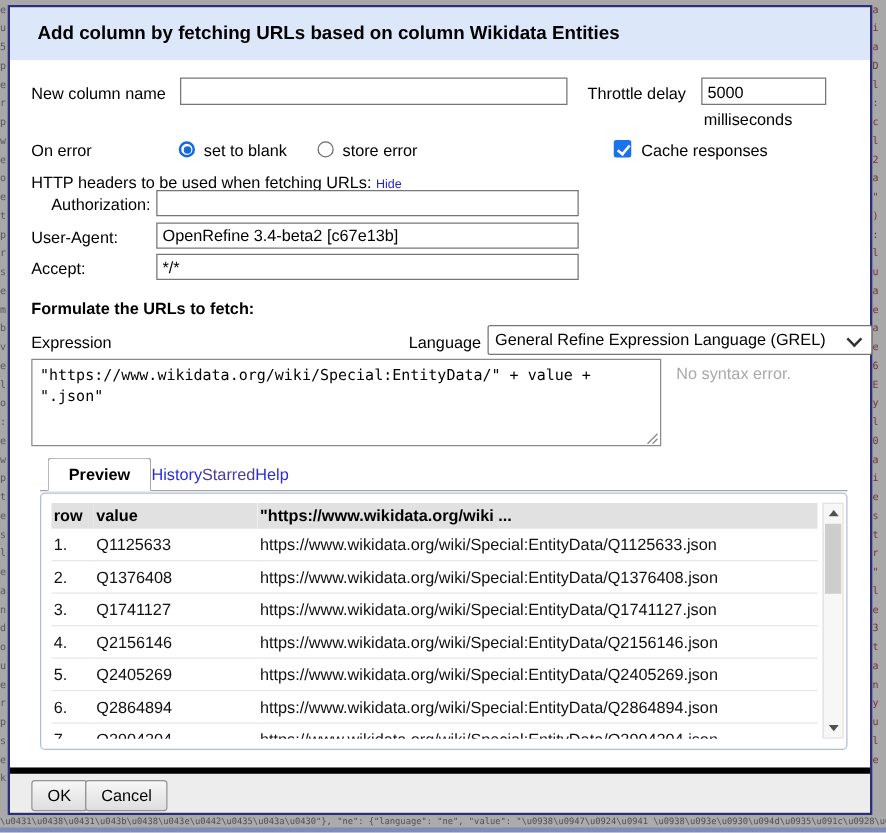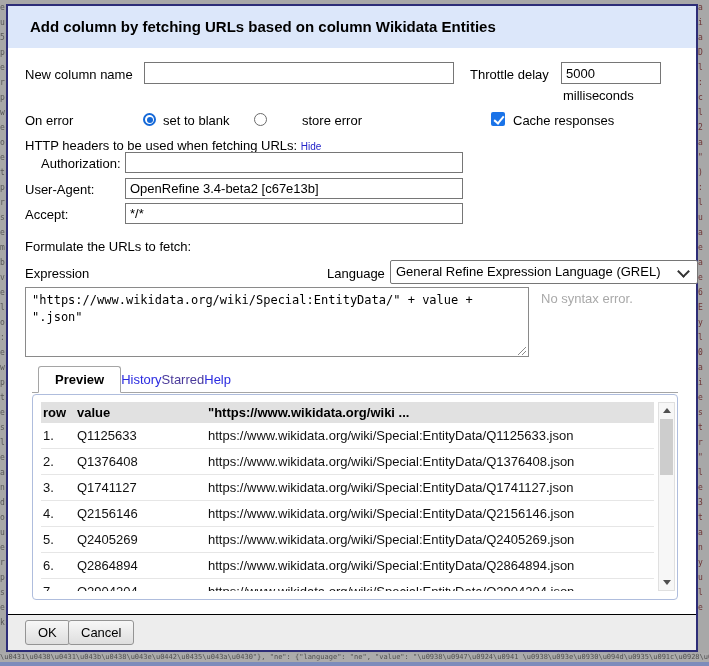--- a/index.html
+++ b/index.html
@@ -21,21 +21,21 @@
   .dialog{
     position:absolute;left:6px;top:4px;width:688px;height:644px;
     background:#ffffff;border:2px solid #2d2d78;
   }
   .dlg-header{
     position:absolute;left:0;top:0;width:100%;height:42px;
     background:#dce7fa;line-height:42px;padding-left:22px;box-sizing:border-box;
     font-size:15px;font-weight:bold;color:#000;
   }
   .lbl{position:absolute;font-size:13px;color:#000;white-space:nowrap;}
-  .bold{font-weight:normal;}
+  .bold{font-weight:bold;}
   .txt-input{
     position:absolute;box-sizing:border-box;height:22px;
     border:1px solid #767676;background:#fff;font-family:"Liberation Sans",sans-serif;
     font-size:13px;padding:1px 4px;color:#000;border-radius:0;
   }
   .small-input{height:21px;}
 
   
   .radio{position:absolute;width:13px;height:13px;border-radius:50%;box-sizing:border-box;background:#fff;border:1.5px solid #6b6b6b;}
   .radio.checked{border:2px solid #1569d8;}
@@ -86,21 +86,21 @@
   .vscroll{position:absolute;right:0;top:0;bottom:0;width:17px;background:#f7f7f7;border:1px solid #e0e0e0;box-sizing:border-box;}
   .sb-btn{position:absolute;left:0;width:15px;height:15px;}
   .sb-up{top:0;} .sb-down{bottom:0;}
   .tri{width:0;height:0;margin:5px auto 0;}
   .tri-up{border-left:4px solid transparent;border-right:4px solid transparent;border-bottom:5px solid #505050;}
   .tri-down{border-left:4px solid transparent;border-right:4px solid transparent;border-top:5px solid #505050;}
   .sb-thumb{position:absolute;left:1px;right:1px;top:16px;height:56px;background:#cdcdcd;}
 
   
   .dlg-footer{position:absolute;left:0;bottom:0;width:100%;height:36px;
-    background:#ededed;border-top:1px solid #000000;box-sizing:border-box;}
+    background:#ededed;border-top:5px solid #000000;box-sizing:border-box;}
   .btn{
     position:absolute;top:5px;height:25px;
     background:linear-gradient(#f7f7f7,#dedede);border:1px solid #949494;border-radius:3px;
     font-family:"Liberation Sans",sans-serif;font-size:13px;color:#000;padding:0 12px;cursor:pointer;
   }
 </style>
 </head>
 <body>
 
 <div class="noise noise-left">e
@@ -196,21 +196,21 @@
   <span class="lbl" style="left:17px;top:61px;">New column name</span>
   <input class="txt-input" style="left: 136px; top: 56px; width: 310px;" type="text" value="">
   <span class="lbl" style="left:462px;top:61px;text-align:center;">Throttle delay</span>
   <input class="txt-input" style="left: 553px; top: 56px; width: 100px;" type="text" value="5000">
   <span class="lbl" style="left:555px;top:82px;">milliseconds</span>
 
   <span class="lbl" style="left:17px;top:107px;">On error</span>
   <span class="radio checked" style="left:135px;top:107px;"></span>
   <span class="lbl" style="left:155px;top:107px;">set to blank</span>
   <span class="radio" style="left:246px;top:107px;"></span>
-  <span class="lbl" style="left:266px;top:107px;margin-left:28px;">store error</span>
+  <span class="lbl" style="left:266px;top:107px;">store error</span>
   <span class="checkbox" style="left:483px;top:106px;"></span>
   <span class="lbl" style="left:505px;top:107px;">Cache responses</span>
 
   <span class="lbl" style="left:17px;top:132px;"><span>HTTP headers to be used when fetching URLs:</span>
      <a class="hide-link">Hide</a></span>
 
   <span class="lbl" style="left:33px;top:150px;">Authorization:</span>
   <input class="txt-input small-input" style="left: 117px; top: 146px; width: 338px;" type="text" value="">
 
   <span class="lbl" style="left:17px;top:176px;">User-Agent:</span>

